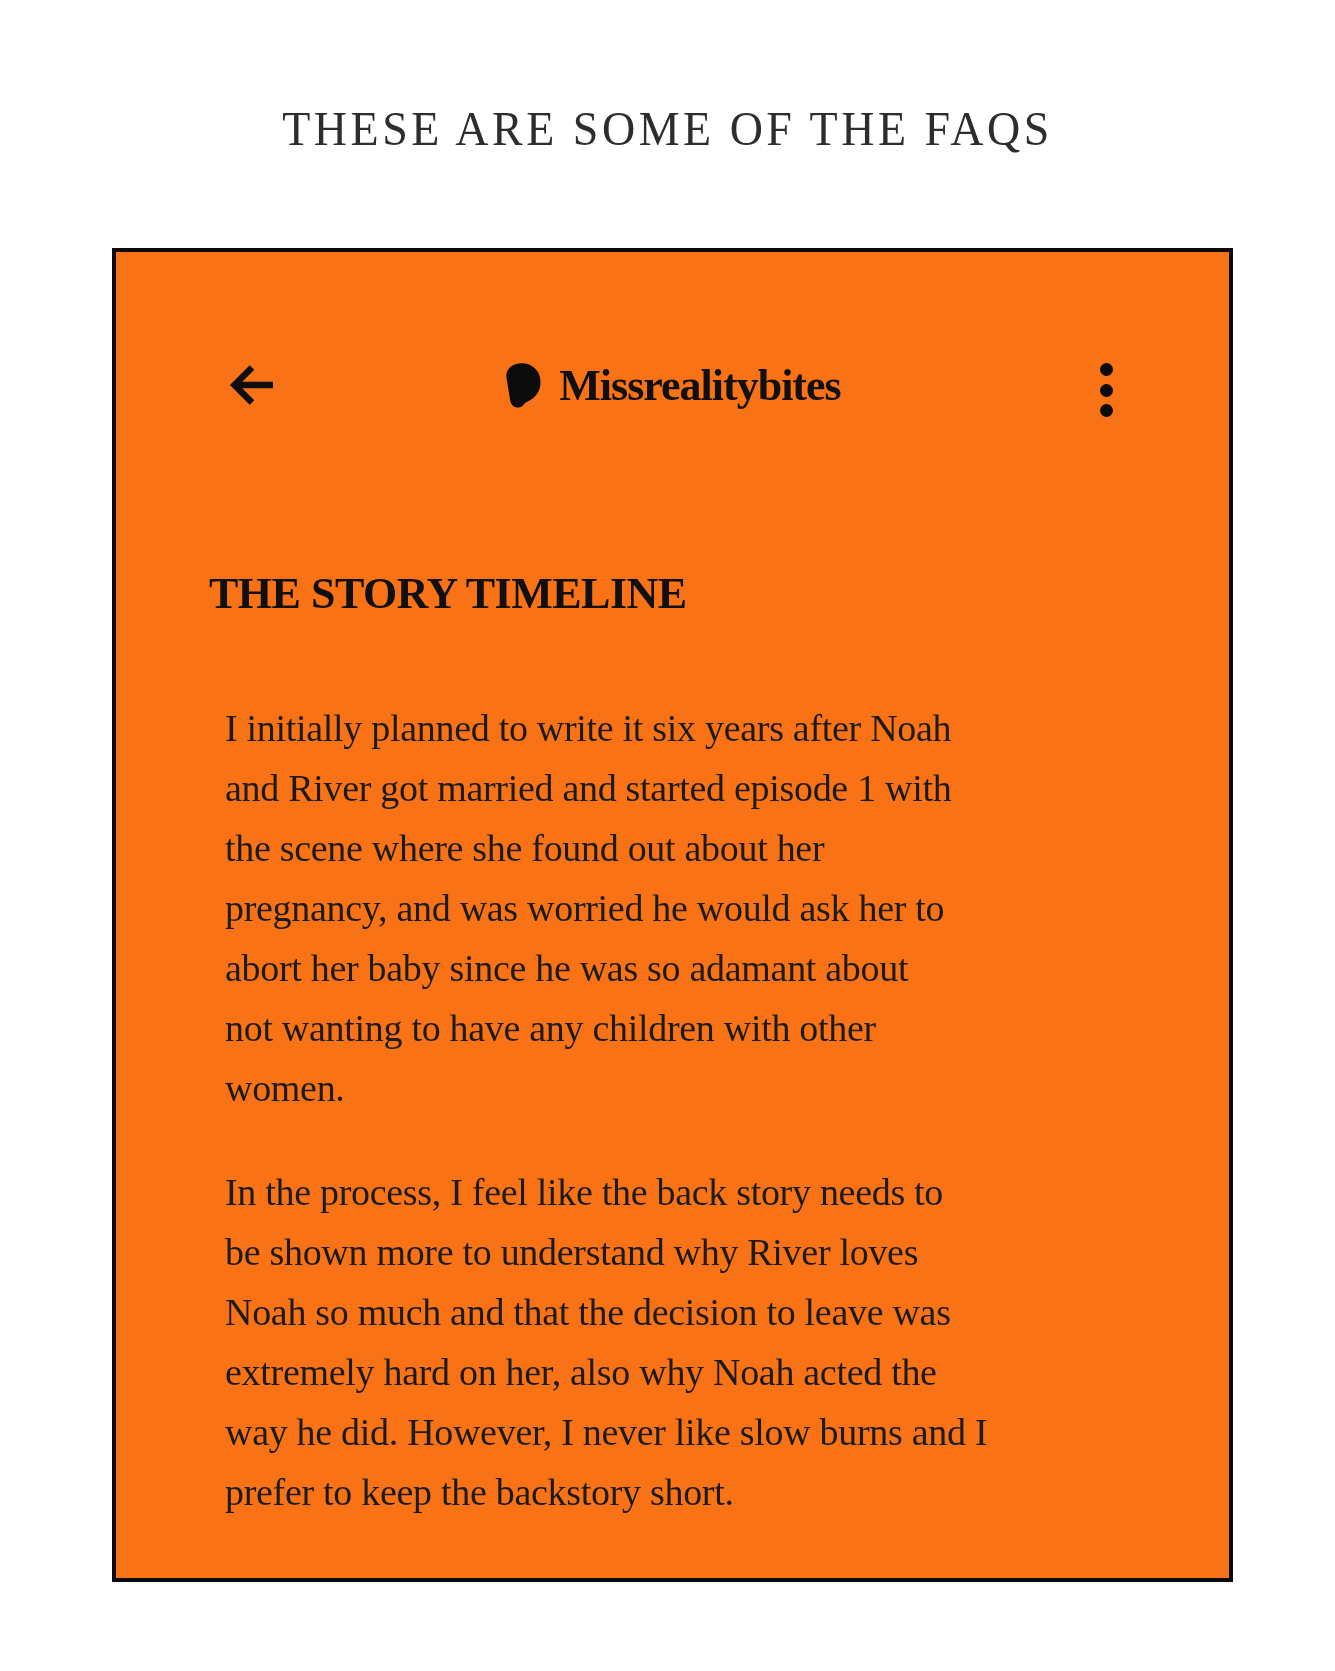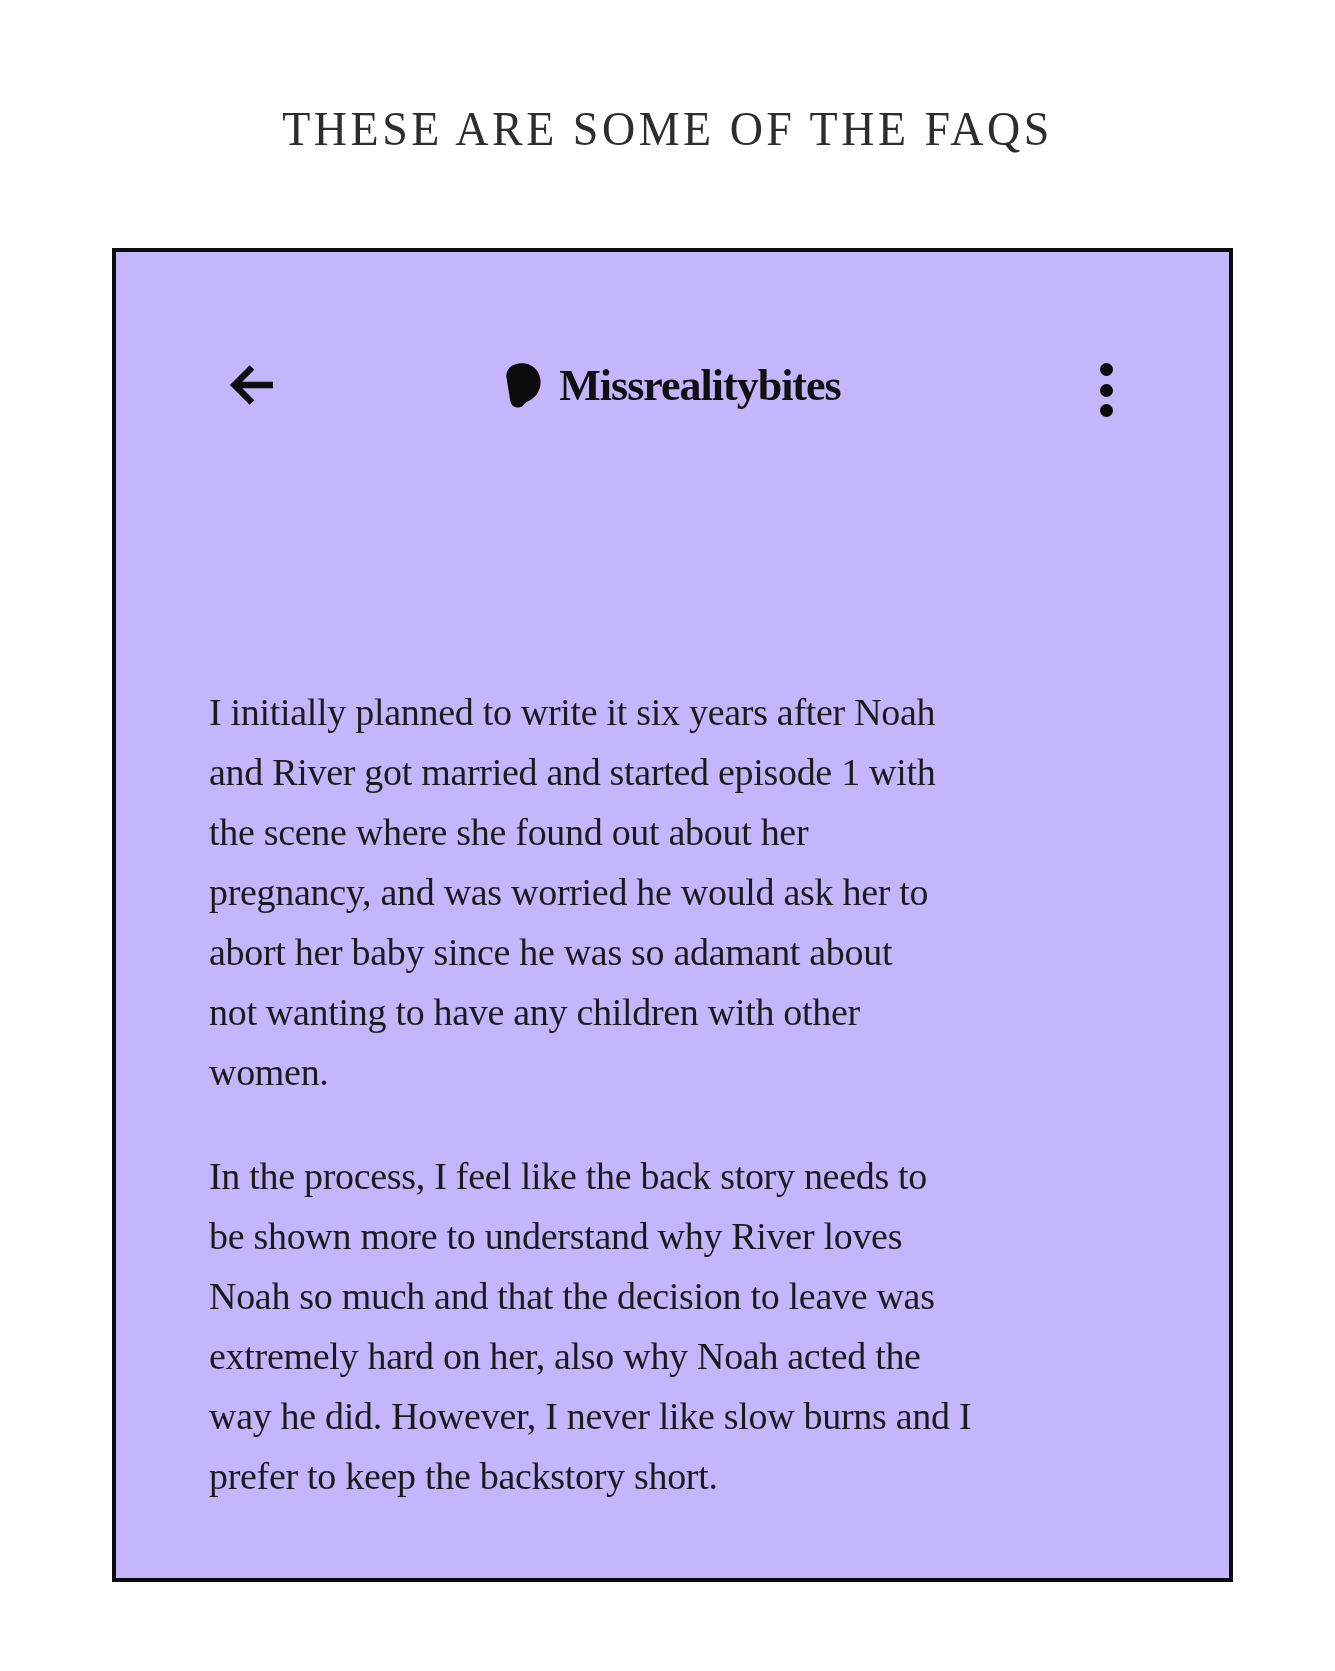--- a/index.html
+++ b/index.html
@@ -30,21 +30,21 @@
     white-space:nowrap;
   }
 
   
   .card {
     position:absolute;
     left:112px;
     top:248px;
     width:1121px;
     height:1334px;
-    background:#c4b5fd;
+    background:#f97316;
     border:4px solid #0b0b0b;
   }
 
   
   .back-button {
     position:absolute;
     left:107px;
     top:103px;
     width:60px;
     height:60px;
@@ -117,21 +117,21 @@
     left:93px;
     top:430px;
     width:965px;
     font-size:38px;
     line-height:60px;
     letter-spacing:-0.3px;
     color:#1b1b1b;
   }
   .post-body p {
     white-space:pre-line;
-    margin:0;
+    margin:16px;
   }
   .post-body p + p { margin-top:44px; }
 </style>
 </head>
 <body>
 
 <div class="canvas">
 
   <div class="page-title">THESE ARE SOME OF THE FAQS</div>
 
@@ -152,20 +152,21 @@
       </span>
       <span class="creator-name">Missrealitybites</span>
     </div>
 
     <button class="menu-button">
       <span class="dot"></span>
       <span class="dot"></span>
       <span class="dot"></span>
     </button>
 
+    <div class="post-heading">THE STORY TIMELINE</div>
 
     <div class="post-body">
       <p>I initially planned to write it six years after Noah
 and River got married and started episode 1 with
 the scene where she found out about her
 pregnancy, and was worried he would ask her to
 abort her baby since he was so adamant about
 not wanting to have any children with other
 women.</p>
       <p>In the process, I feel like the back story needs to

